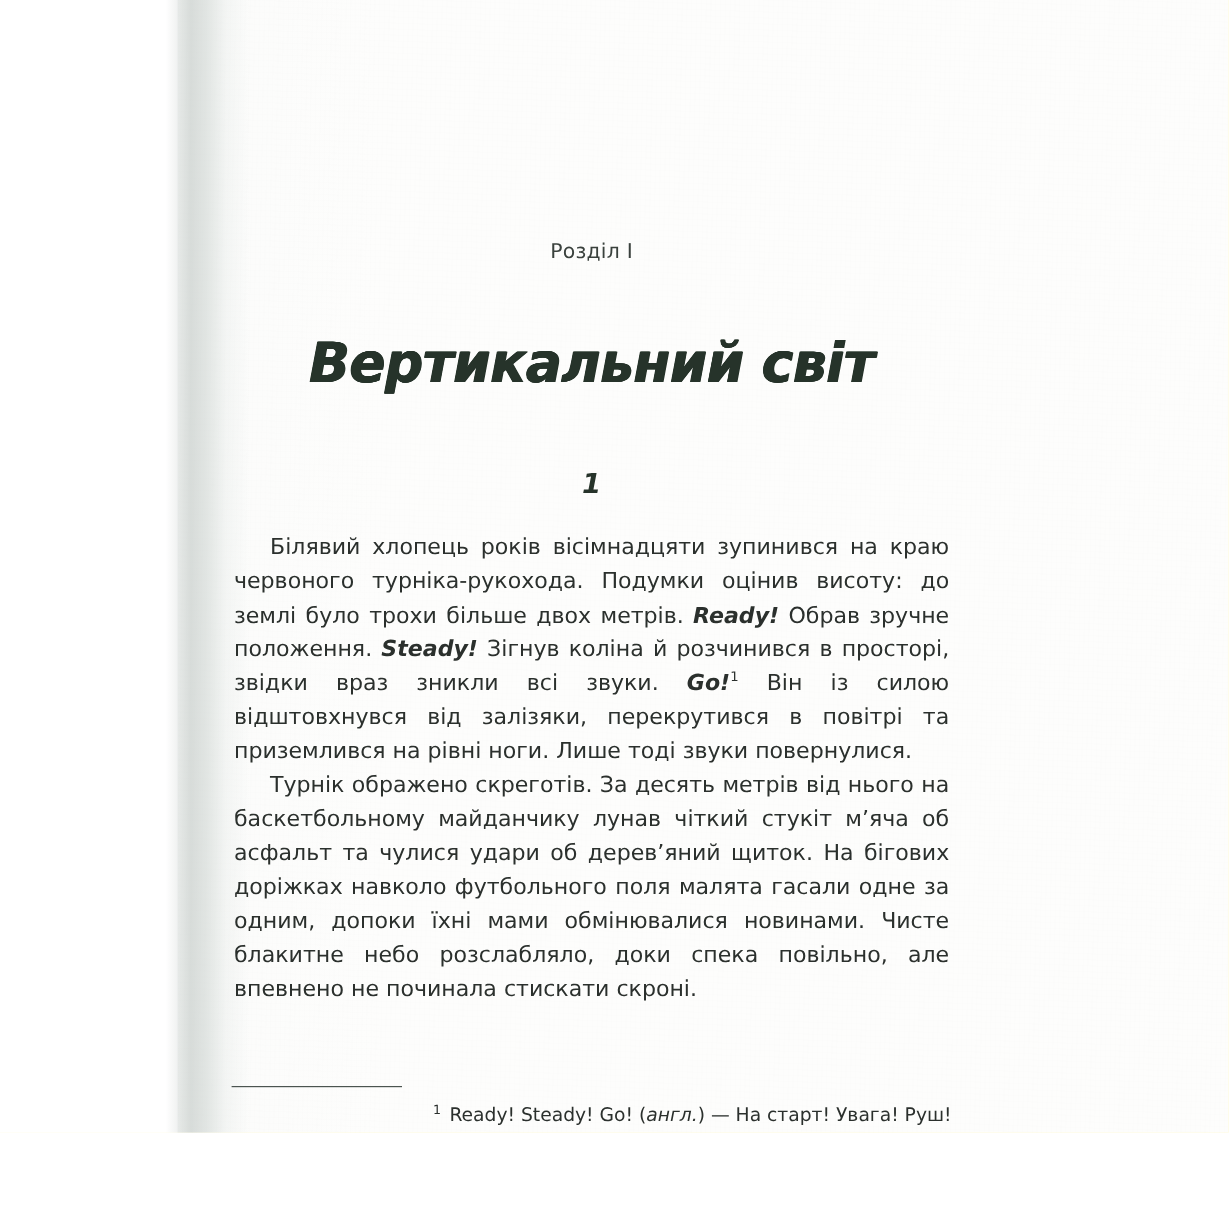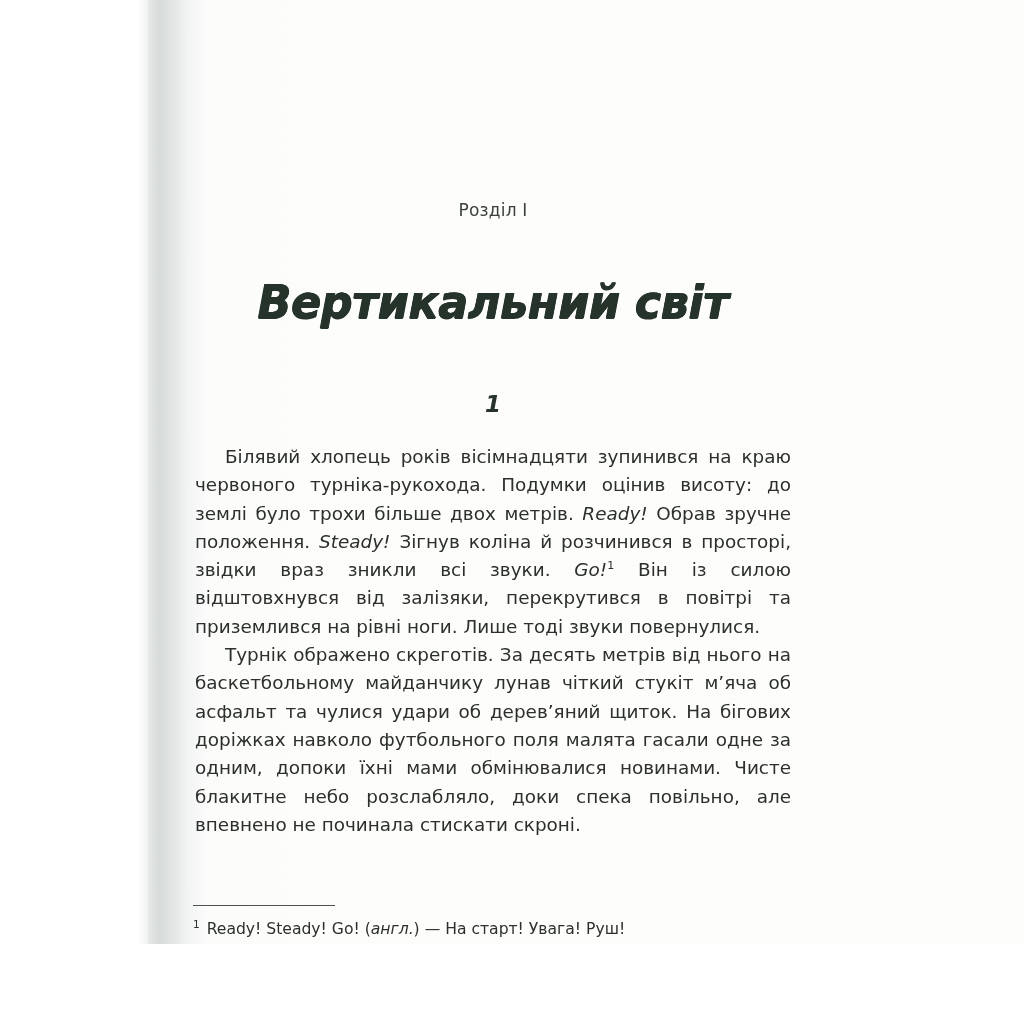--- a/index.html
+++ b/index.html
@@ -150,20 +150,21 @@
     text-align: justify;
     font-size: 18.4px;
     line-height: 28.3px;
     color: #2b302d;
     hyphens: manual;
     -webkit-hyphens: manual;
   }
 
   .body-copy p .ital {
     font-style: italic;
+    font-weight: bold;
   }
 
   .fn-ref {
     font-size: 11px;
     vertical-align: super;
     line-height: 0;
   }
 
   
   .footnote-zone {
@@ -180,21 +181,21 @@
     border-top: 1.6px solid #4b5450;
     margin: 0;
   }
 
   .footnote-text {
     margin: 0;
     padding-top: 13px;
     font-size: 15.6px;
     line-height: 21px;
     color: #2b302d;
-    text-align: left;
+    text-align: right;
   }
 
   .footnote-text .fn-marker {
     font-size: 10.5px;
     vertical-align: super;
     line-height: 0;
     margin-right: 7px;
   }
 
   .footnote-text .ital {

